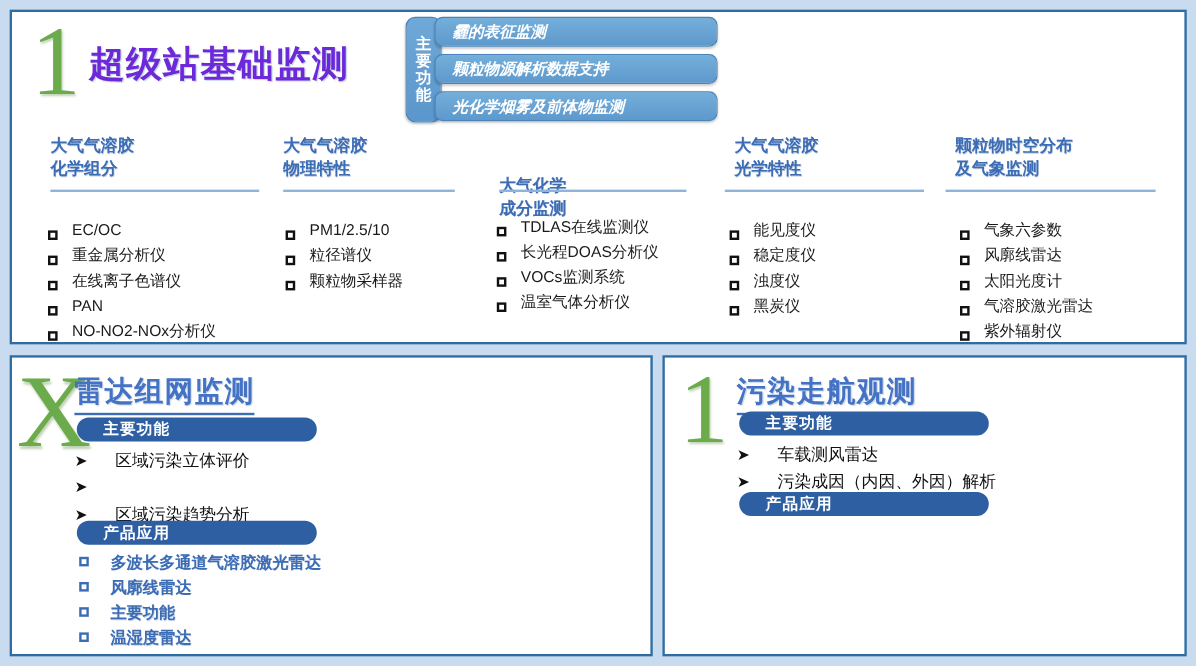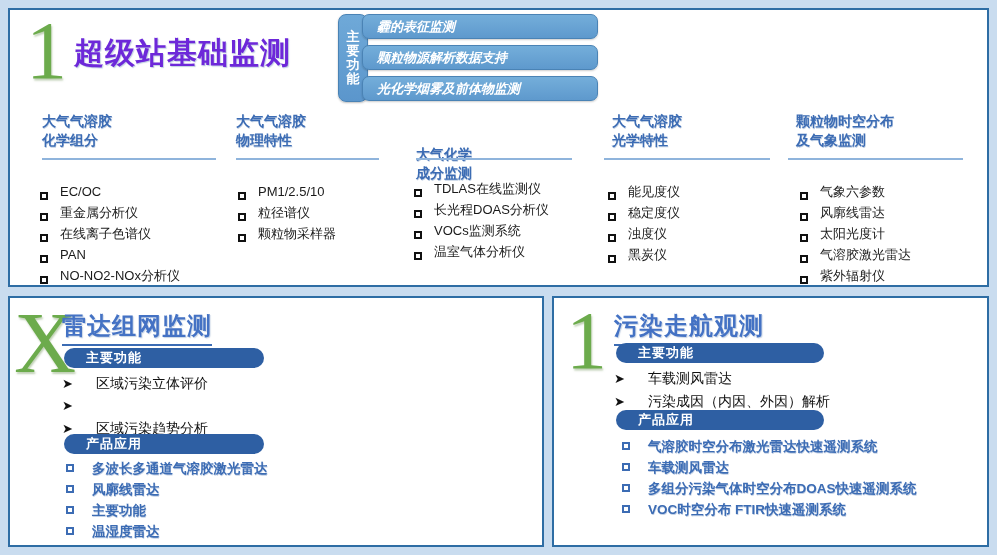--- a/index.html
+++ b/index.html
@@ -347,32 +347,14 @@
         <span>车载测风雷达</span>
       </div>
     <div class="arrow-row">
         <span class="arw">➤</span>
         <span>污染成因（内因、外因）解析</span>
       </div>
   </div>
 
   <div class="badge" style="left:616px; top:410px; width:208px;">产品应用</div>
 
-  <div class="prod-list" style="left:622px; top:436px;">
-    <div class="prod-row">
-        <i class="bul"></i>
-        <span>气溶胶时空分布激光雷达快速遥测系统</span>
-      </div>
-    <div class="prod-row">
-        <i class="bul"></i>
-        <span>车载测风雷达</span>
-      </div>
-    <div class="prod-row">
-        <i class="bul"></i>
-        <span>多组分污染气体时空分布DOAS快速遥测系统</span>
-      </div>
-    <div class="prod-row">
-        <i class="bul"></i>
-        <span>VOC时空分布 FTIR快速遥测系统</span>
-      </div>
-  </div>
 
 </div>
 
 </body></html>

